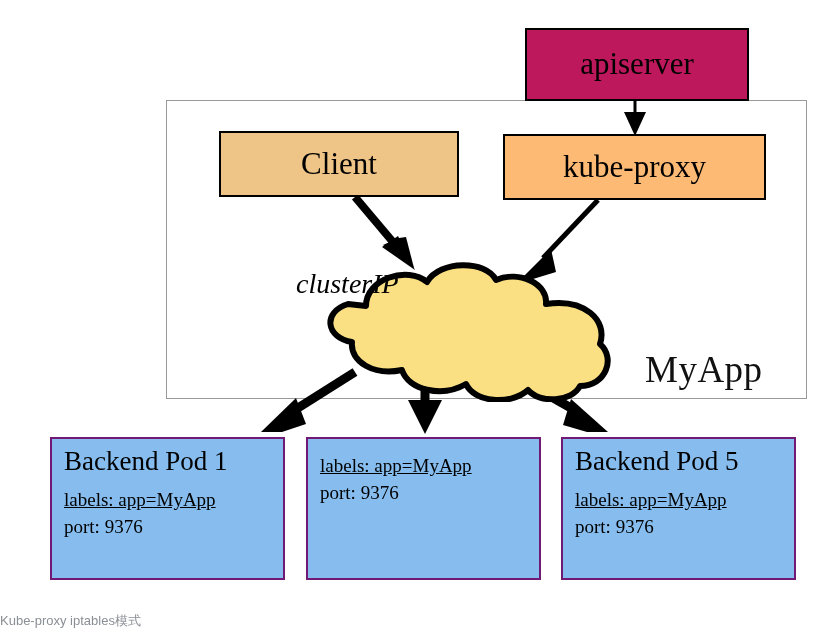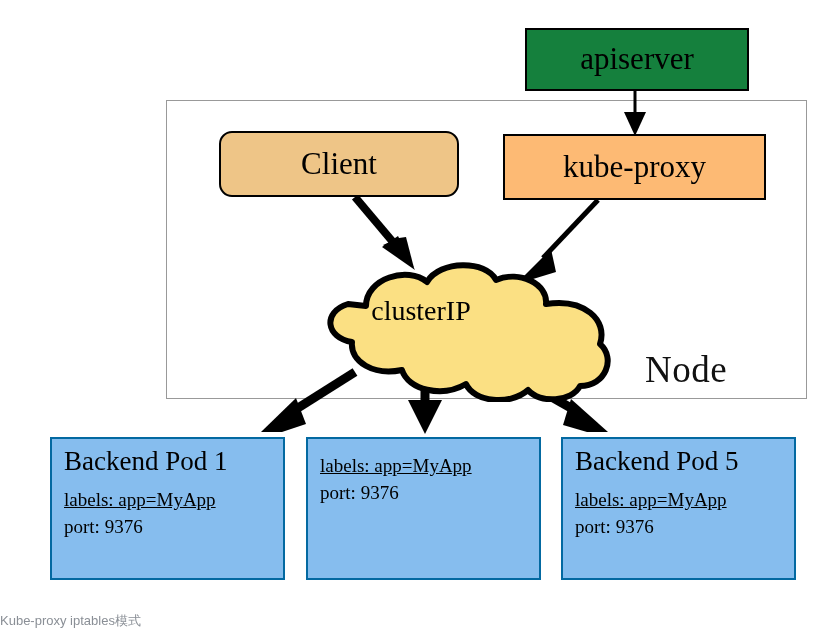--- a/index.html
+++ b/index.html
@@ -26,22 +26,22 @@
     justify-content: center;
     color: #000000;
     line-height: 1.1;
   }
 
   
   #apiserver-box {
     left: 525px;
     top: 28px;
     width: 224px;
-    height: 63px;
-    background: #15803d;
+    height: 73px;
+    background: #be185d;
     font-size: 31px;
   }
 
   
   #node-box {
     position: absolute;
     left: 166px;
     top: 100px;
     width: 641px;
     height: 299px;
@@ -59,21 +59,20 @@
   }
 
   
   #client-box {
     left: 219px;
     top: 131px;
     width: 240px;
     height: 66px;
     background: #eec587;
     font-size: 31px;
-    border-radius: 13px;
   }
 
   
   #kubeproxy-box {
     left: 503px;
     top: 134px;
     width: 263px;
     height: 66px;
     background: #fdba74;
     font-size: 31px;
@@ -88,34 +87,35 @@
     height: 140px;
   }
   #cloud-wrap svg {
     position: absolute;
     left: 0;
     top: 0;
   }
   #cloud-text {
     position: absolute;
     left: 0;
-    top: 31px;
+    top: 4px;
     width: 250px;
-    text-align: center;
+    text-align: left;
     font-size: 28px;
     color: #000000;
     line-height: 1.32;
     pointer-events: none;
+    font-style: italic;
   }
 
   
   .pod {
     position: absolute;
     box-sizing: border-box;
-    border: 2px solid #0369a1;
+    border: 2px solid #701a75;
     background: #86bdee;
     padding: 6px 10px 0 12px;
     display: block;
     top: 437px;
     height: 143px;
     width: 235px;
   }
   #pod-1 { left: 50px; }
   #pod-2 { left: 306px; }
   #pod-3 { left: 561px; }
@@ -154,21 +154,21 @@
     font-size: 13px;
     color: #8a8f96;
   }
 </style>
 </head>
 <body>
 
 <div id="canvas">
 
   <div id="node-box"></div>
-  <div id="node-label">Node</div>
+  <div id="node-label">MyApp</div>
 
   <svg id="arrows" viewBox="0 0 837 642" width="837" height="642" xmlns="http://www.w3.org/2000/svg">
 
     <g>
       <line x1="635" y1="91" x2="635" y2="122" stroke="#000000" stroke-width="3"></line>
       <polygon points="635,136 624,112 646,112" fill="#000000"></polygon>
     </g>
 
     <g>
       <line x1="355" y1="197" x2="398" y2="248" stroke="#000000" stroke-width="8"></line>

